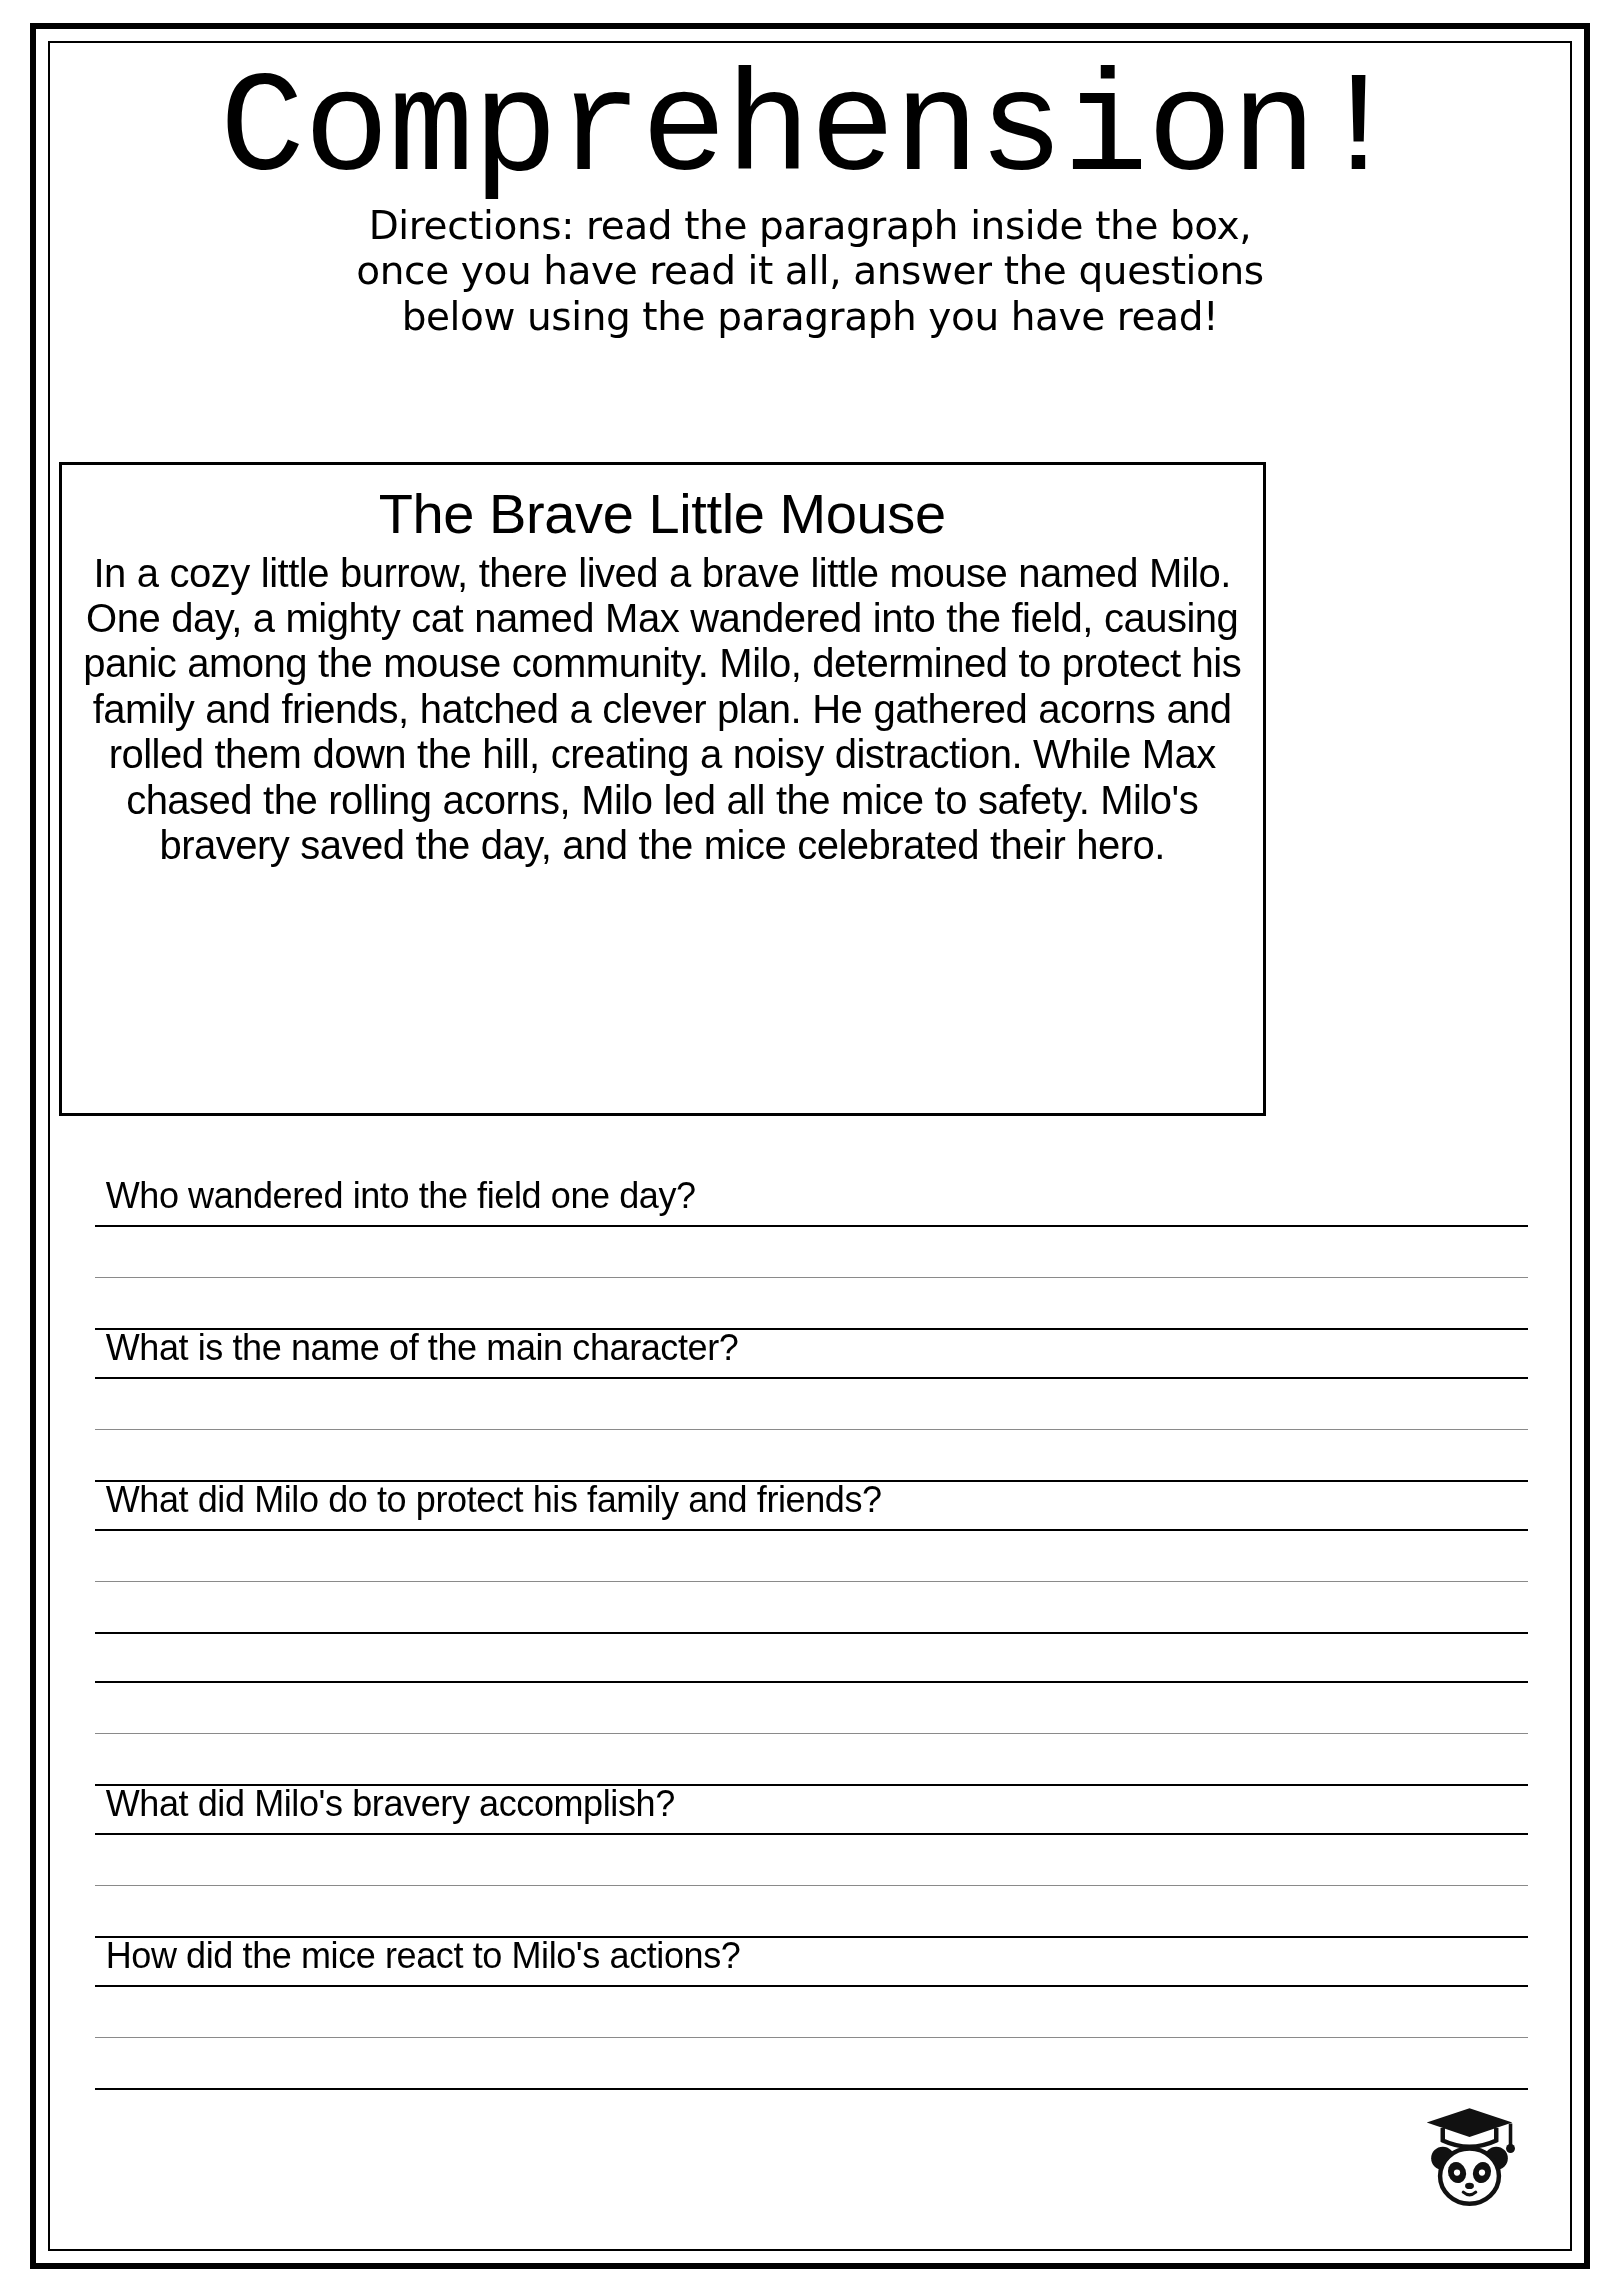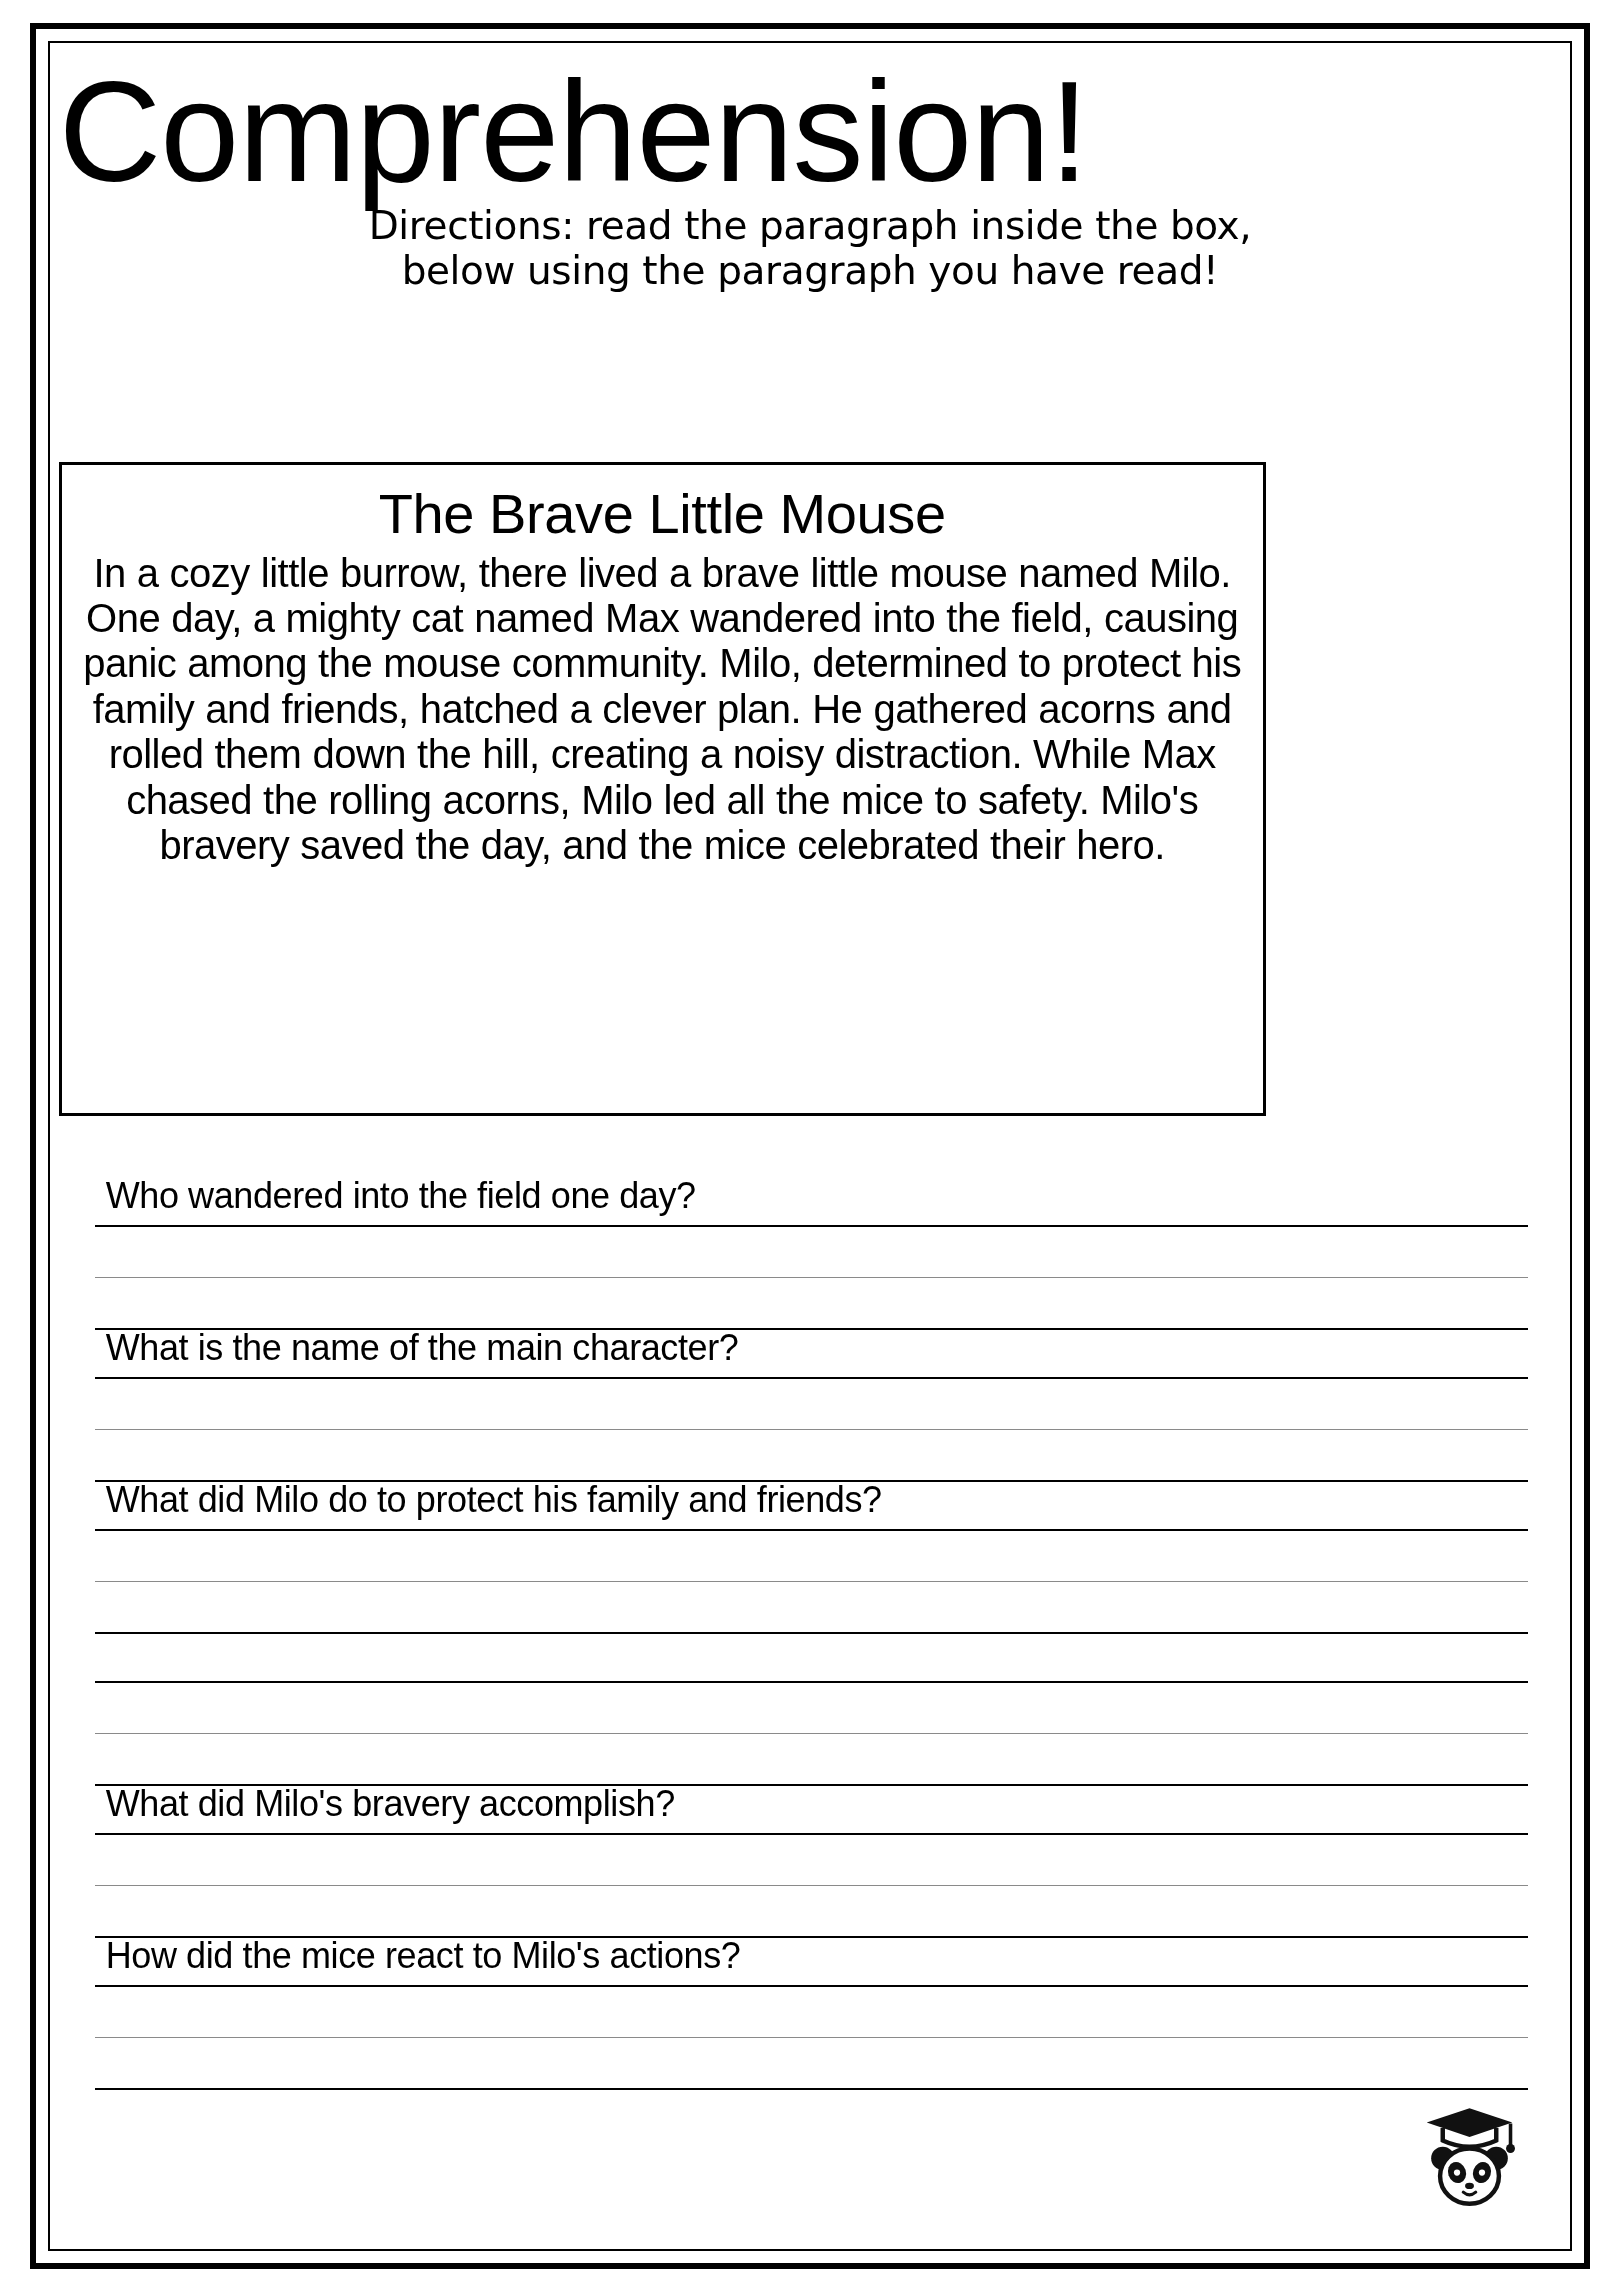--- a/index.html
+++ b/index.html
@@ -47,22 +47,22 @@
     position: absolute;
     left: 48px;
     top: 41px;
     width: 1524px;
     height: 2210px;
     box-sizing: border-box;
     padding: 0 10.7px;
   }
 
   .title {
-    text-align: left;
-    font-family: Liberation Sans, sans-serif;
+    text-align: center;
+    font-family: Liberation Mono, monospace;
     font-size: 142px;
     line-height: 1.0;
     font-weight: 400;
     letter-spacing: -0.9px;
     margin-top: 19.7px;
     white-space: nowrap;
   }
 
   .directions {
     text-align: center;
@@ -155,20 +155,21 @@
 
   <div class="outer-frame"></div>
   <div class="inner-frame"></div>
 
   <div class="content">
 
     <div class="title">Comprehension!</div>
 
     <div class="directions">
       <div>Directions: read the paragraph inside the box,</div>
+      <div>once you have read it all, answer the questions</div>
       <div>below using the paragraph you have read!</div>
     </div>
 
     <div class="passage-box">
       <div class="passage-title">The Brave Little Mouse</div>
       <div class="passage-text">In a cozy little burrow, there lived a brave little mouse named Milo. One day, a mighty cat named Max wandered into the field, causing panic among the mouse community. Milo, determined to protect his family and friends, hatched a clever plan. He gathered acorns and rolled them down the hill, creating a noisy distraction. While Max chased the rolling acorns, Milo led all the mice to safety. Milo's bravery saved the day, and the mice celebrated their hero.</div>
     </div>
 
     <div class="questions">
 

